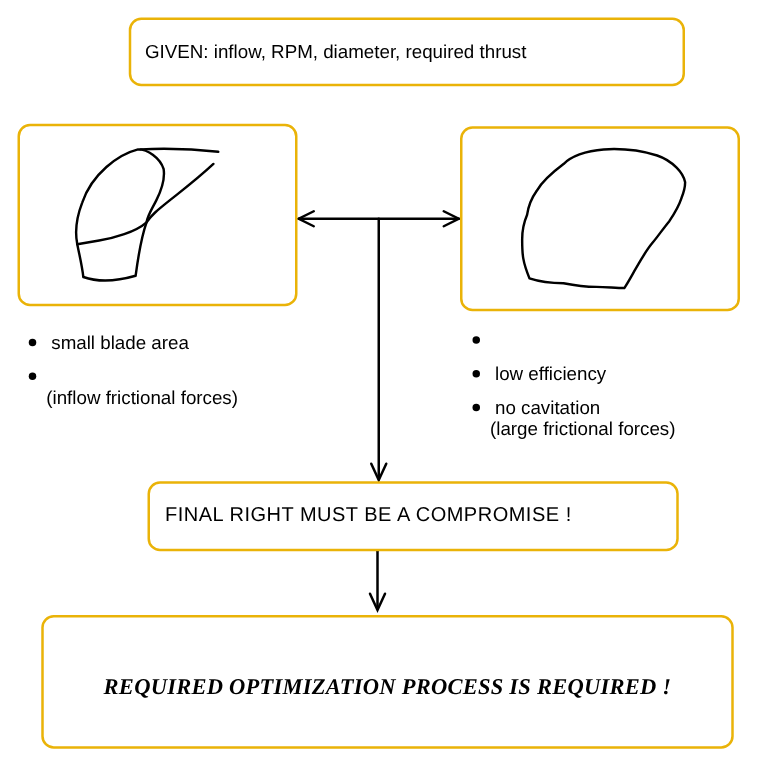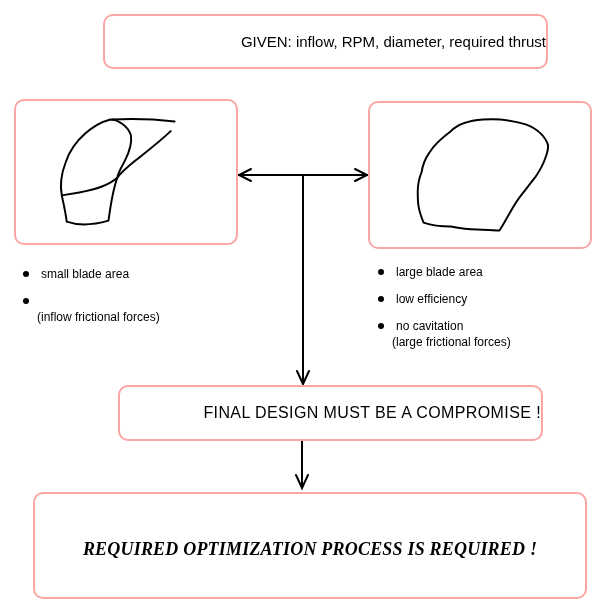--- a/index.html
+++ b/index.html
@@ -3,21 +3,21 @@
 <meta charset="utf-8">
 <style>
   html,body { margin:0; padding:0; background:#ffffff; }
   .canvas {
     position:relative; width:611px; height:616px; background:#ffffff;
     color:#000; font-family:"Liberation Sans", sans-serif; overflow:hidden;
   }
   .connectors { position:absolute; left:0; top:0; pointer-events:none; }
   .rbox {
     position:absolute; box-sizing:border-box; background:#ffffff;
-    border:2px solid #fca5a5; border-radius:10px;justify-content:flex-end;
+    border:2px solid #eab308; border-radius:10px;
   }
   .given {
     left:103px; top:14px; width:445px; height:55px;
     display:flex; align-items:center; padding-left:11px; font-size:15px;
   }
   .panel-left  { left:14px;  top:99px;  width:224px; height:146px; }
   .panel-right { left:368px; top:101px; width:224px; height:148px; }
   .panel-left svg, .panel-right svg { display:block; width:100%; height:100%; }
   .compromise {
     left:118px; top:385px; width:425px; height:56px;
@@ -26,21 +26,21 @@
   }
   .conclusion {
     left:33px; top:492px; width:554px; height:107px;
     text-align:center; padding-top:21px;
   }
   .conclusion .l1 { font-size:17px; font-weight:bold; letter-spacing:0.3px; }
   .conclusion .l2 {
     margin-top:24px; font-family:"Liberation Serif", serif;
     font-style:italic; font-weight:bold; font-size:18px; letter-spacing:0.2px;
   }
-  .bullets { position:absolute; font-size:12px; }
+  .bullets { position:absolute; font-size:15px; }
   .bullets-left  { left:23px;  top:266px; }
   .bullets-right { left:378px; top:264px; }
   .b-item { display:flex; align-items:center; height:16px; margin-bottom:11px; white-space:nowrap; }
   .dot { width:6px; height:6px; border-radius:50%; background:#000; margin-right:12px; flex:none; }
   .b-note { margin-top:-10px; padding-left:14px; height:16px; white-space:nowrap; }
 </style>
 </head>
 <body>
 
 <div class="canvas">
@@ -92,34 +92,33 @@
     </div>
     <div class="b-item">
       <span class="dot"></span>
     </div>
     <div class="b-note">(inflow frictional forces)</div>
   </div>
 
   <div class="bullets bullets-right">
     <div class="b-item">
       <span class="dot"></span>
-      <span>large blade area</span>
     </div>
     <div class="b-item">
       <span class="dot"></span>
       <span>low efficiency</span>
     </div>
     <div class="b-item">
       <span class="dot"></span>
       <span>no cavitation</span>
     </div>
     <div class="b-note">(large frictional forces)</div>
   </div>
 
   <div class="rbox compromise">
-    <span>FINAL DESIGN MUST BE A COMPROMISE !</span>
+    <span>FINAL RIGHT MUST BE A COMPROMISE !</span>
   </div>
 
   <div class="rbox conclusion">
     <div class="l2">REQUIRED OPTIMIZATION PROCESS IS REQUIRED !</div>
   </div>
 
 </div>
 
 </body></html>

